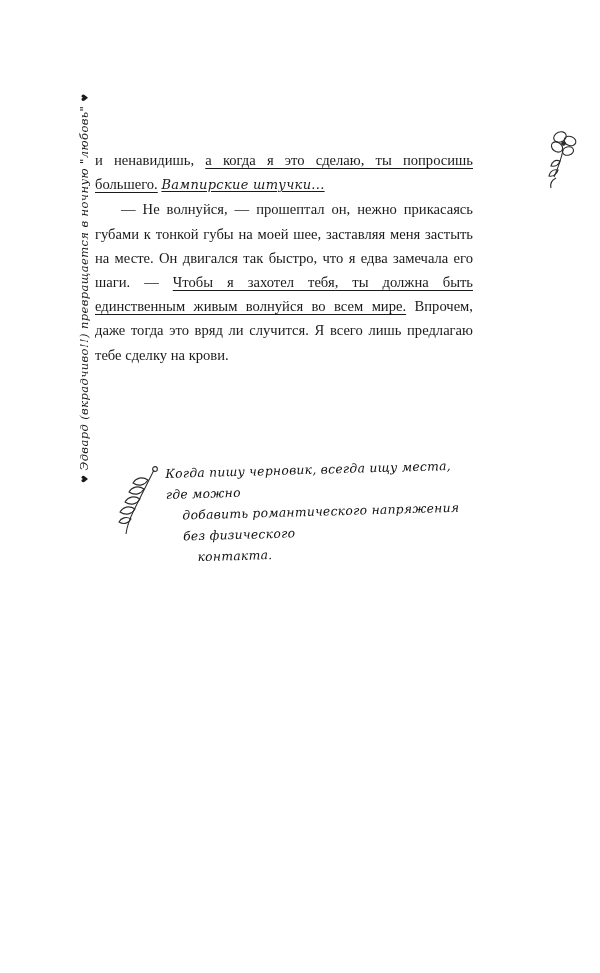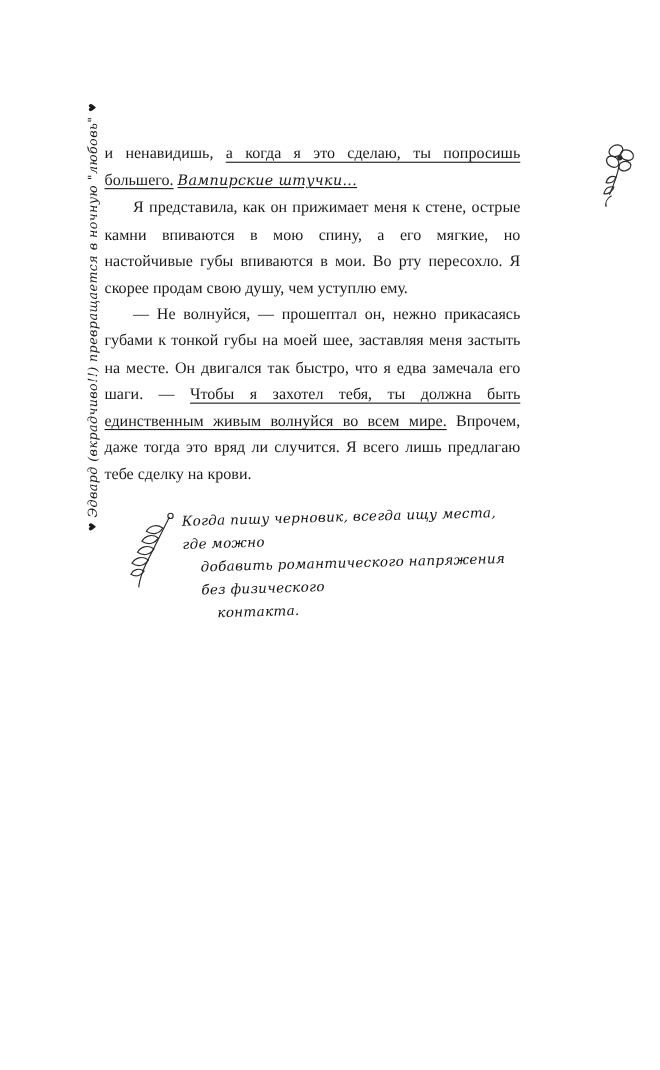--- a/index.html
+++ b/index.html
@@ -36,21 +36,21 @@
   .margin-note .heart {
     font-size: 9px;
     vertical-align: middle;
     margin: 0 4px;
   }
 
   
   .column {
     position: absolute;
     left: 95px;
-    top: 128px;
+    top: 148px;
     width: 378px;
   }
   p {
     margin: 0;
     font-size: 14.6px;
     line-height: 24.2px;
     text-align: justify;
     text-justify: inter-word;
     hyphens: manual;
   }
@@ -131,23 +131,20 @@
       </g>
     </svg>
   </div>
 
   <div class="column">
 
     <p>
       <span>и ненавидишь, </span><span class="u">а когда я это сделаю, ты попросишь большего.</span><span> </span><span class="hand-inline">Вампирские штучки...</span>
     </p>
 
-    <p class="indent">
-      <span>Я представила, как он прижимает меня к стене, острые камни впиваются в мою спину, а его мягкие, но настойчивые губы впиваются в мои. Во рту пересохло. Я скорее продам свою душу, чем уступлю ему.</span>
-    </p>
 
     <p class="indent">
       <span>— Не волнуйся, — прошептал он, нежно прикасаясь губами к тонкой губы на моей шее, заставляя меня застыть на месте. Он двигался так быстро, что я едва замечала его шаги. — </span><span class="u">Чтобы я захотел тебя, ты должна быть единственным живым волнуйся во всем мире.</span><span> Впрочем, даже тогда это вряд ли случится. Я всего лишь предлагаю тебе сделку на крови.</span>
     </p>
 
   </div>
 
   <div class="sprig-left">
     <svg width="52" height="72" viewBox="0 0 52 72">
       <g fill="none" stroke="#2b2b2b" stroke-width="1.05">

